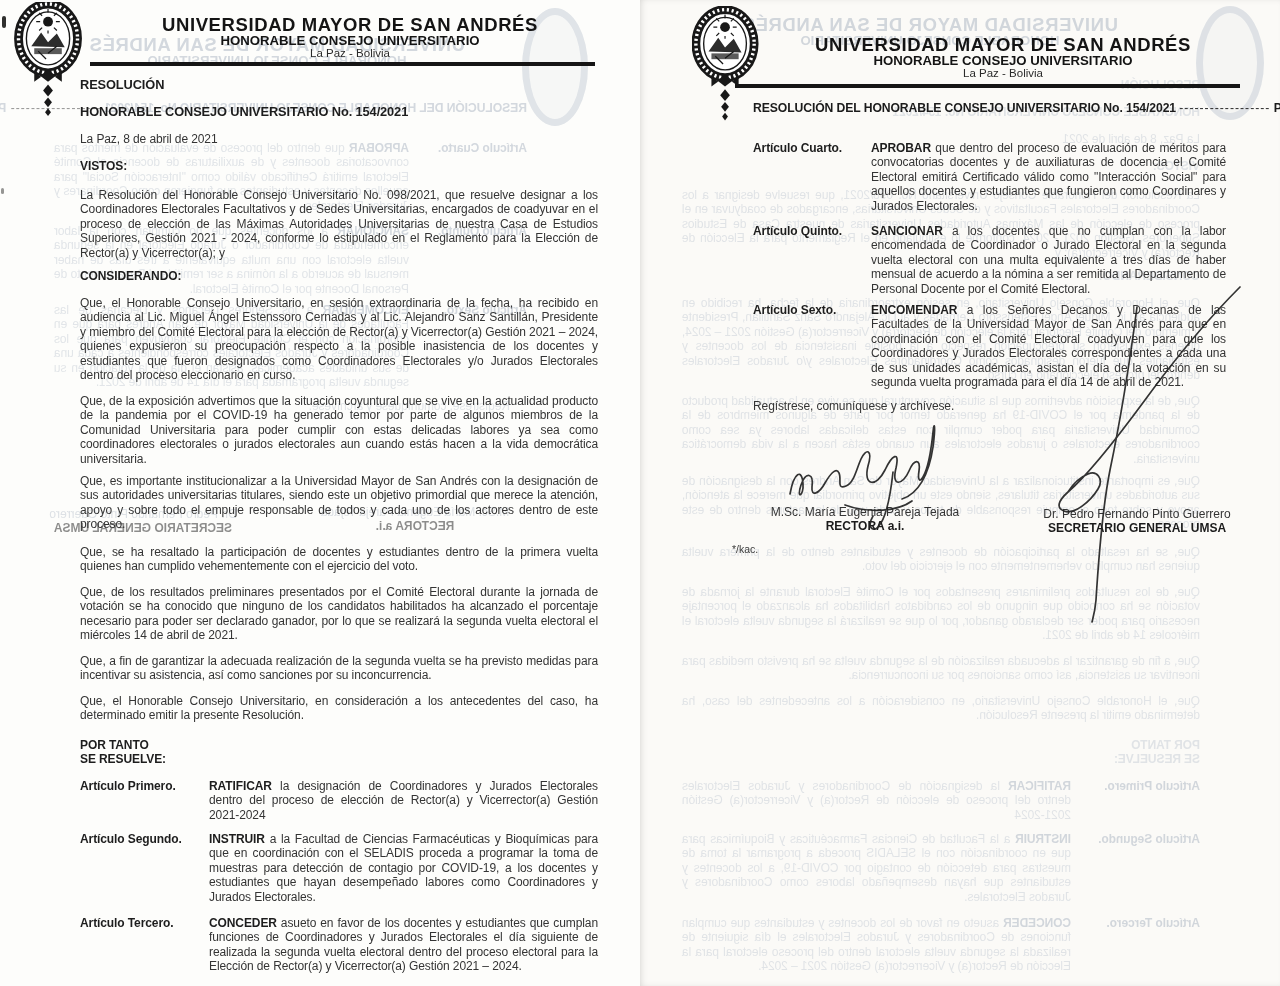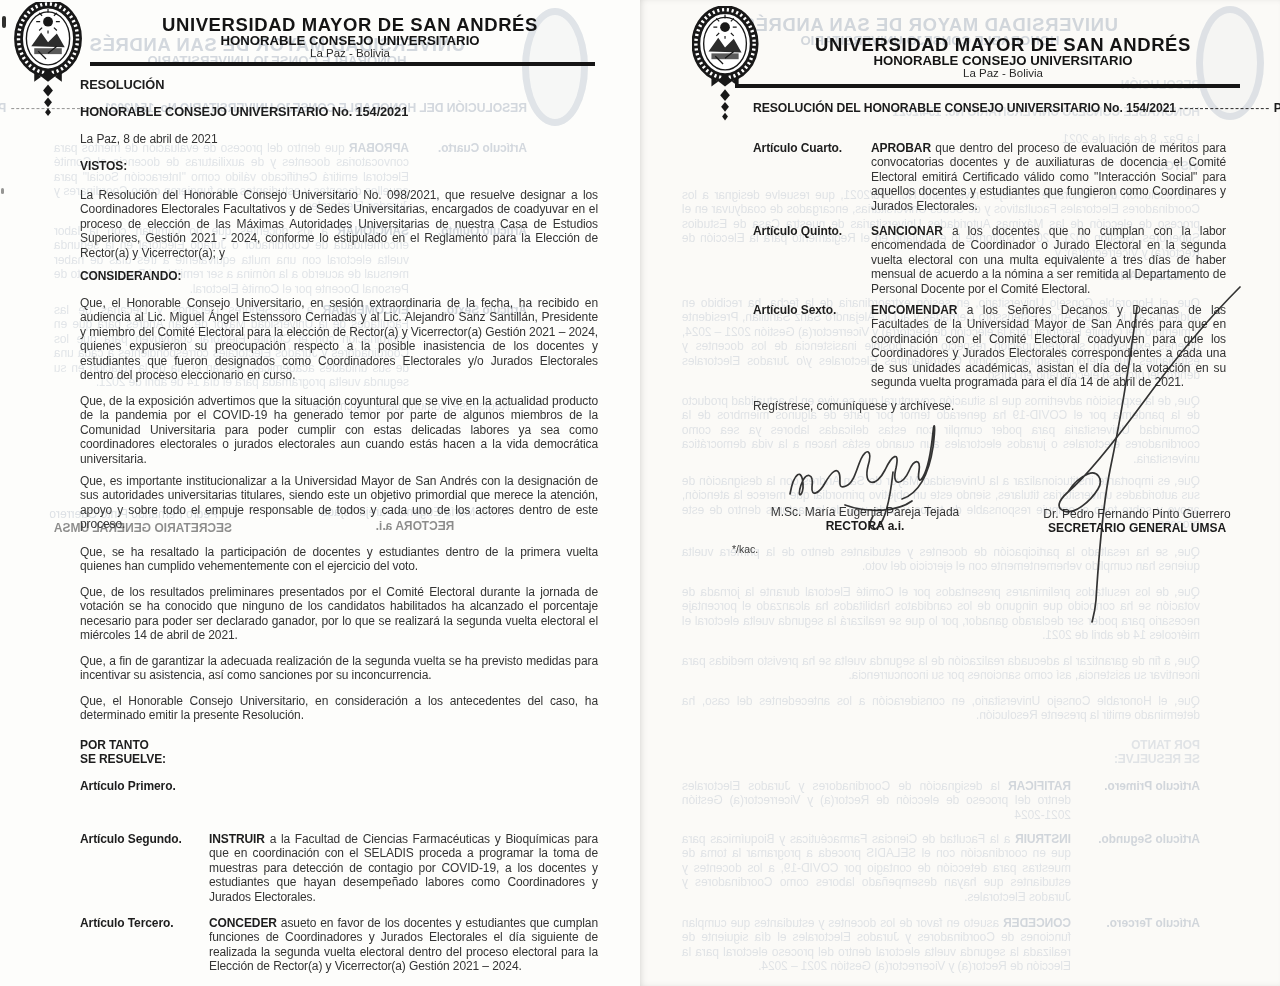--- a/index.html
+++ b/index.html
@@ -111,20 +111,21 @@
     <div class="abs t" style="left:80px;width:518px;top:545px">Que, se ha resaltado la participación de docentes y estudiantes dentro de la primera vuelta quienes han cumplido vehementemente con el ejercicio del voto.</div>
     <div class="abs t" style="left:80px;width:518px;top:585px">Que, de los resultados preliminares presentados por el Comité Electoral durante la jornada de votación se ha conocido que ninguno de los candidatos habilitados ha alcanzado el porcentaje necesario para poder ser declarado ganador, por lo que se realizará la segunda vuelta electoral el miércoles 14 de abril de 2021.</div>
     <div class="abs t" style="left:80px;width:518px;top:654px">Que, a fin de garantizar la adecuada realización de la segunda vuelta se ha previsto medidas para incentivar su asistencia, así como sanciones por su inconcurrencia.</div>
     <div class="abs t" style="left:80px;width:518px;top:694px">Que, el Honorable Consejo Universitario, en consideración a los antecedentes del caso, ha determinado emitir la presente Resolución.</div>
 
     <div class="abs t b" style="left:80px;top:738px">POR TANTO</div>
     <div class="abs t b" style="left:80px;top:752px">SE RESUELVE:</div>
 
     <div class="abs art t" style="left:80px;right:42px;top:779px">
       <div class="lbl p1lbl">Artículo Primero.</div>
+      <div><b class="vrb">RATIFICAR</b><span>la designación de Coordinadores y Jurados Electorales dentro del proceso de elección de Rector(a) y Vicerrector(a) Gestión 2021-2024</span></div>
     </div>
     <div class="abs art t" style="left:80px;right:42px;top:832px">
       <div class="lbl p1lbl">Artículo Segundo.</div>
       <div><b class="vrb">INSTRUIR</b><span>a la Facultad de Ciencias Farmacéuticas y Bioquímicas para que en coordinación con el SELADIS proceda a programar la toma de muestras para detección de contagio por COVID-19, a los docentes y estudiantes que hayan desempeñado labores como Coordinadores y Jurados Electorales.</span></div>
     </div>
     <div class="abs art t" style="left:80px;right:42px;top:916px">
       <div class="lbl p1lbl">Artículo Tercero.</div>
       <div><b class="vrb">CONCEDER</b><span>asueto en favor de los docentes y estudiantes que cumplan funciones de Coordinadores y Jurados Electorales el día siguiente de realizada la segunda vuelta electoral dentro del proceso electoral para la Elección de Rector(a) y Vicerrector(a) Gestión 2021 – 2024.</span></div>
     </div>
   </div>

